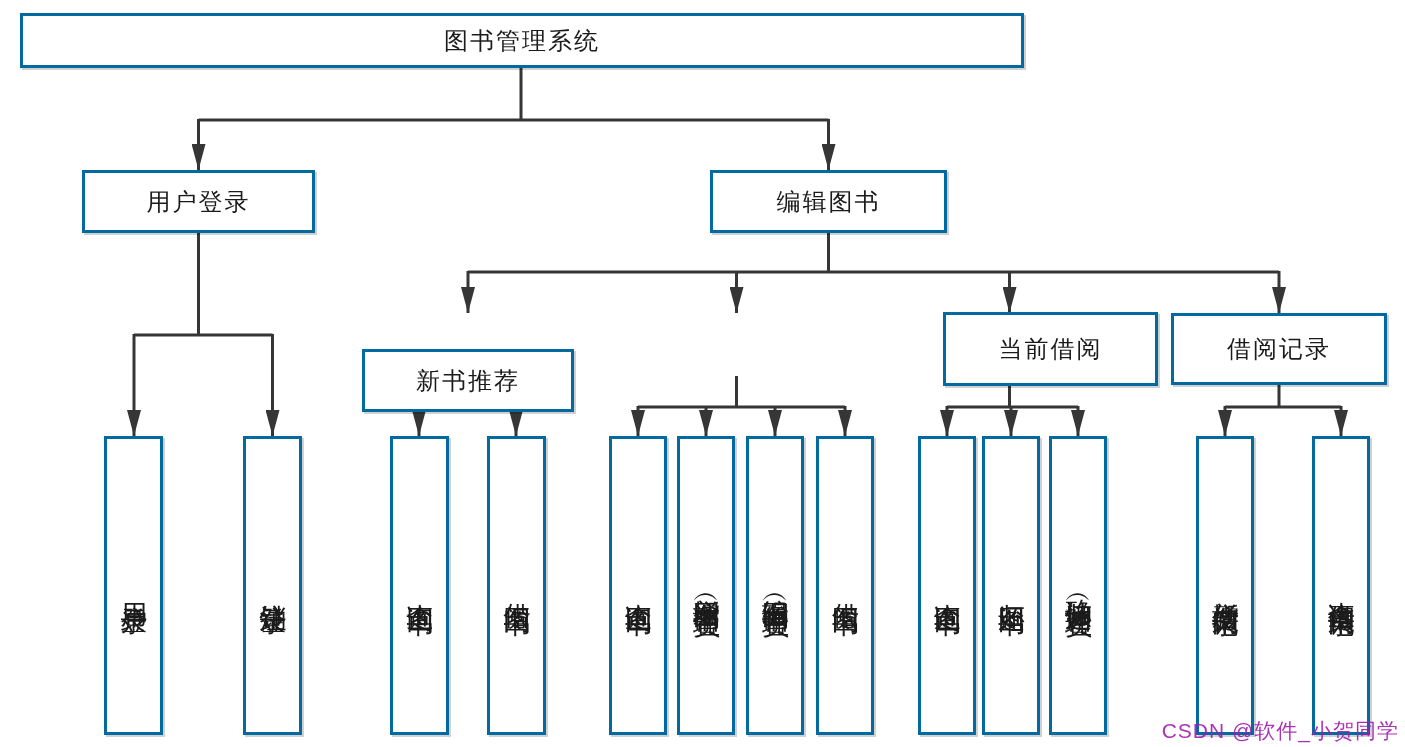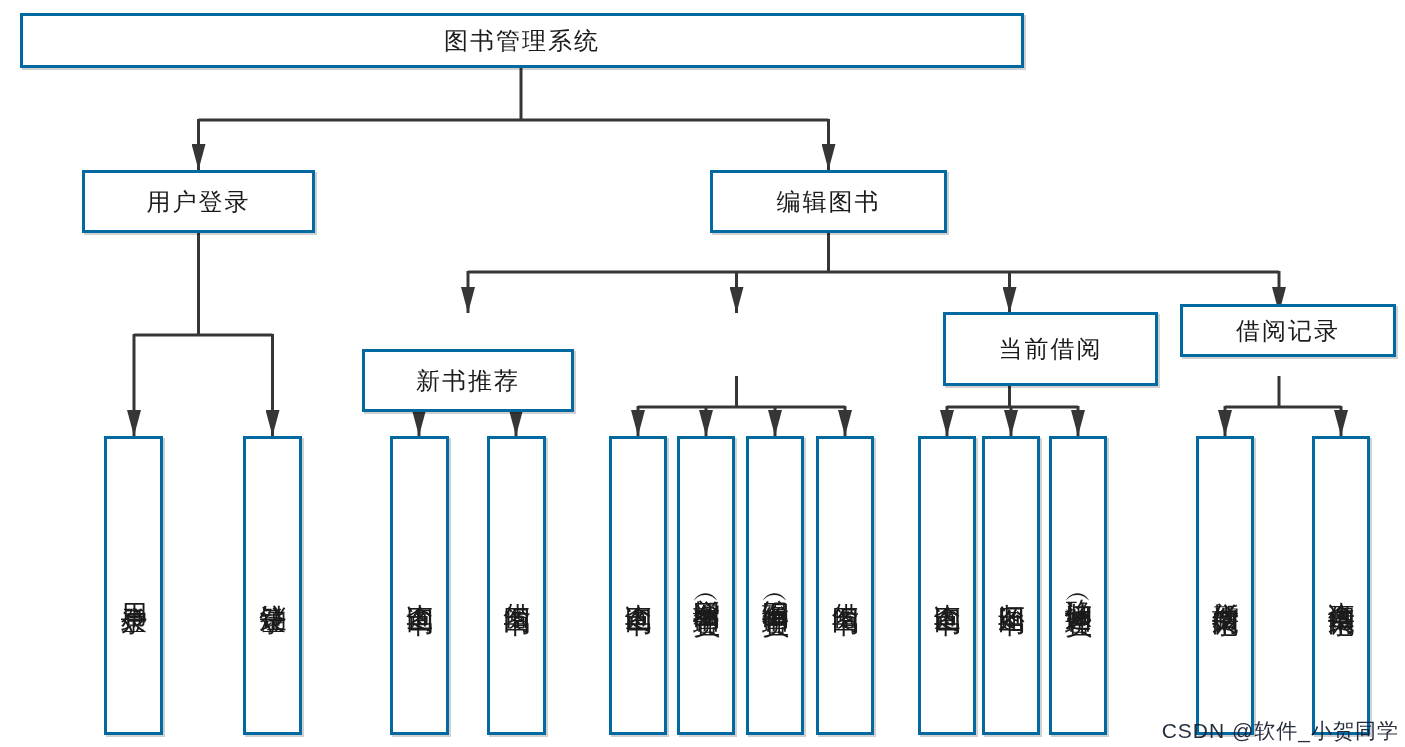--- a/index.html
+++ b/index.html
@@ -17,21 +17,21 @@
     z-index:2;
   }
   .node { font-size:24px; letter-spacing:2px; white-space:nowrap; }
   .vnode { top:436px; width:59px; height:299px; }
   .vnode .vlbl {
     writing-mode:vertical-rl; text-orientation:mixed;
     font-size:27px; line-height:1; letter-spacing:2px;
   }
   .watermark {
     position:absolute; right:6px; bottom:2px; z-index:5;
-    font-size:21px; letter-spacing:1px; color:#0f172a; opacity:0.9;
+    font-size:21px; letter-spacing:1px; color:#a21caf; opacity:0.9;
     pointer-events:none;
   }
 </style>
 </head>
 <body>
 
 <div class="stage">
 
   <svg class="wires" width="1405" height="747" viewBox="0 0 1405 747">
     <defs>
@@ -86,21 +86,21 @@
   <div class="node" style="left:710px;top:170px;width:237px;height:63px;">
     <span>编辑图书</span>
   </div>
 
   <div class="node" style="left:362px;top:313px;width:212px;height:63px;margin-top:36px;">
     <span>新书推荐</span>
   </div>
   <div class="node" style="left:902px;top:312px;width:215px;height:74px;margin-left:41px;">
     <span>当前借阅</span>
   </div>
-  <div class="node" style="left:1171px;top:304px;width:216px;height:53px;margin-left:9px;">
+  <div class="node" style="left:1171px;top:313px;width:216px;height:72px;">
     <span>借阅记录</span>
   </div>
 
   <div class="vnode" style="left:104px;">
     <span class="vlbl">用户登录</span>
   </div>
   <div class="vnode" style="left:243px;">
     <span class="vlbl">注销登录</span>
   </div>
 

